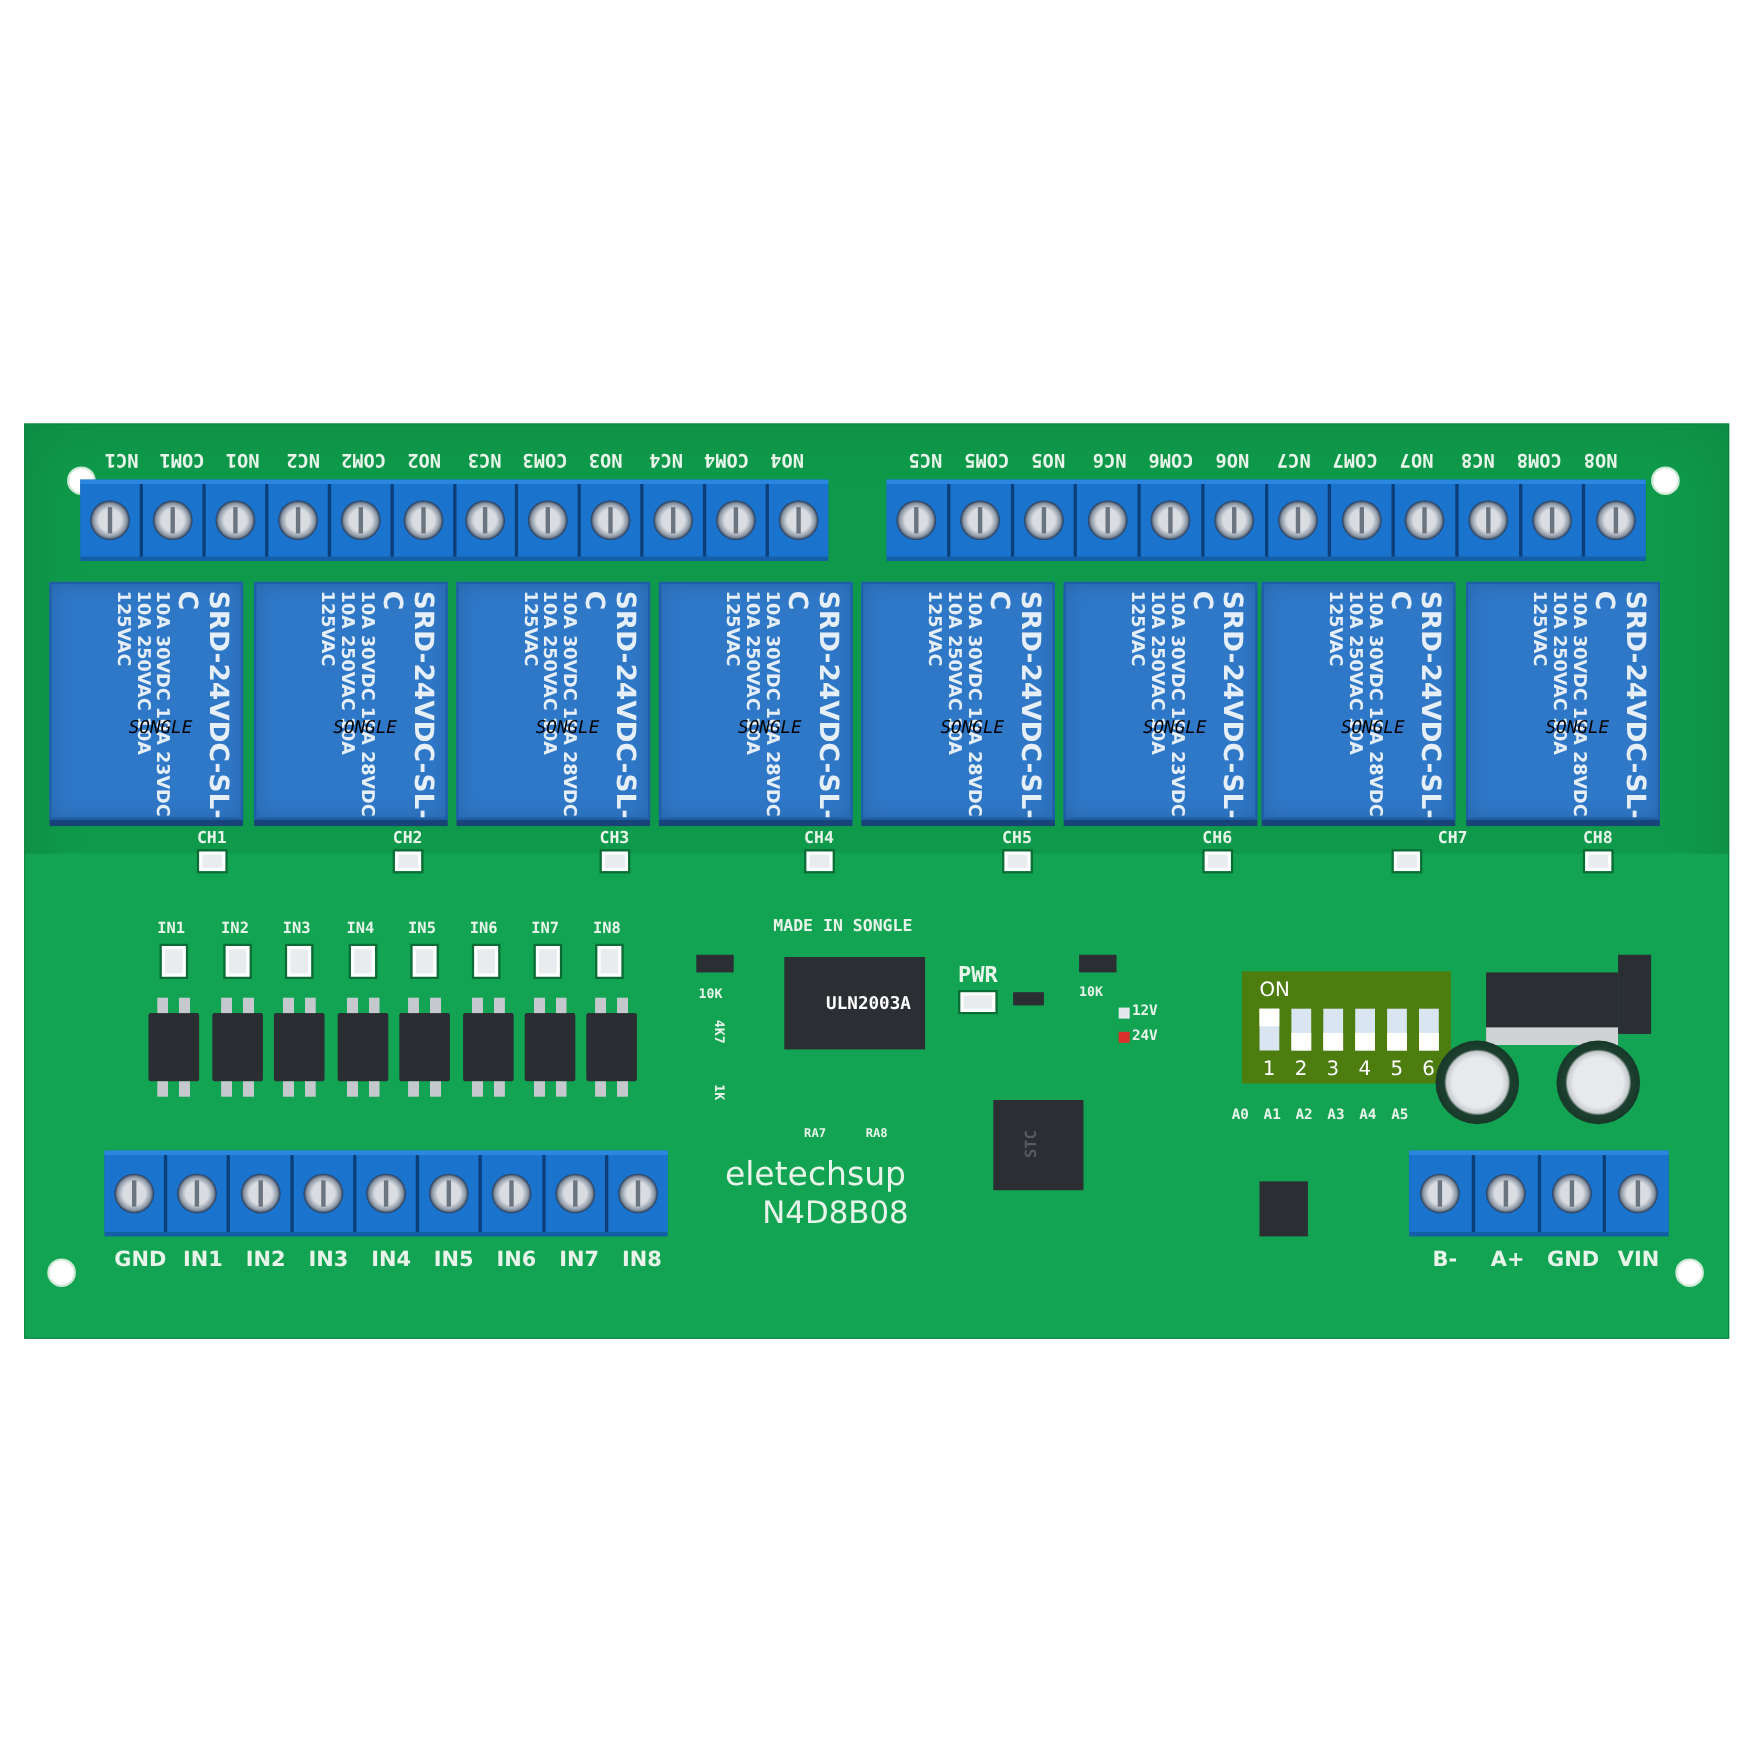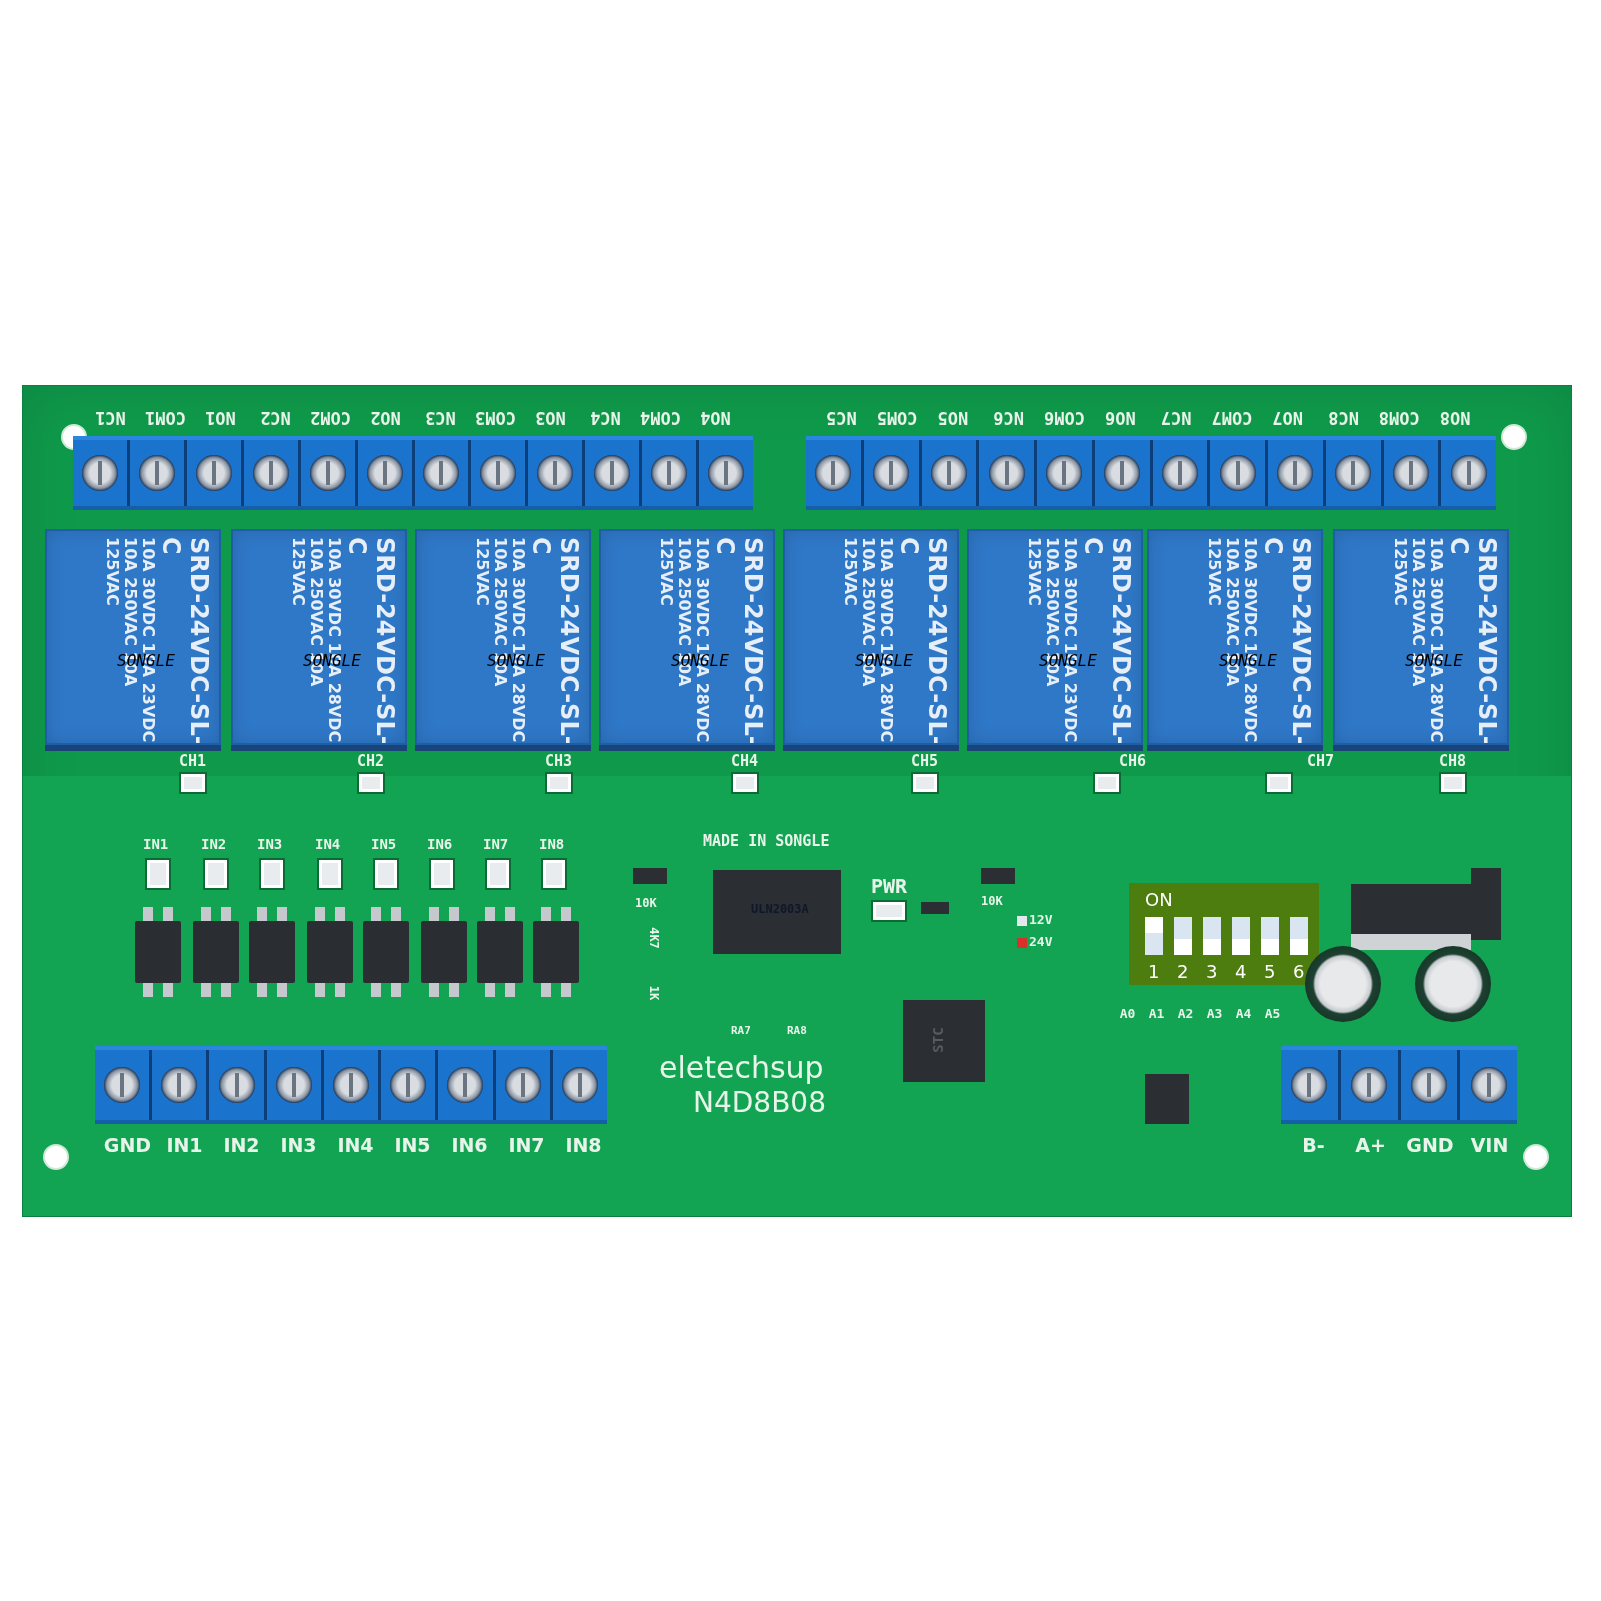--- a/index.html
+++ b/index.html
@@ -220,21 +220,21 @@
   <div class="ch-label" style="left:156px;top:366px;">CH1</div>
   <div class="ch-led" style="left:158px;top:388px;"></div>
   <div class="ch-label" style="left:334px;top:366px;">CH2</div>
   <div class="ch-led" style="left:336px;top:388px;"></div>
   <div class="ch-label" style="left:522px;top:366px;">CH3</div>
   <div class="ch-led" style="left:524px;top:388px;"></div>
   <div class="ch-label" style="left:708px;top:366px;">CH4</div>
   <div class="ch-led" style="left:710px;top:388px;"></div>
   <div class="ch-label" style="left:888px;top:366px;">CH5</div>
   <div class="ch-led" style="left:890px;top:388px;"></div>
-  <div class="ch-label" style="left:1096px;top:366px;">CH6</div>
+  <div class="ch-label" style="left:1070px;top:366px;">CH6</div>
   <div class="ch-led" style="left:1072px;top:388px;"></div>
   <div class="ch-label" style="left:1284px;top:366px;">CH7</div>
   <div class="ch-led" style="left:1244px;top:388px;"></div>
   <div class="ch-label" style="left:1416px;top:366px;">CH8</div>
   <div class="ch-led" style="left:1418px;top:388px;"></div>
 
   <div class="silk" style="left:680px;top:446px;font-size:15px;">MADE IN SONGLE</div>
 
   <div class="silk" style="left:120px;top:450px;font-size:14px;">IN1</div>
   <div class="in-led" style="left:124px;top:474px;"></div>
@@ -261,21 +261,21 @@
   <div class="opto" style="left:398px;top:535px;"></div>
   <div class="opto" style="left:454px;top:535px;"></div>
   <div class="opto" style="left:510px;top:535px;"></div>
 
   <div class="silk" style="left:620px;top:545px;font-size:12px;transform:rotate(90deg);">4K7</div>
   <div class="silk" style="left:624px;top:600px;font-size:12px;transform:rotate(90deg);">1K</div>
   <div class="silk" style="left:612px;top:510px;font-size:12px;">10K</div>
   <div class="ic" style="left:610px;top:482px;width:34px;height:16px;"></div>
 
   <div class="ic" style="left:690px;top:484px;width:128px;height:84px;"></div>
-  <div class="silk" style="left:728px;top:516px;font-size:12px;color:#0f172a;">ULN2003A</div>
+  <div class="silk" style="left:728px;top:516px;font-size:16px;color:#ffffff;">ULN2003A</div>
 
   <div class="silk" style="left:708px;top:638px;font-size:11px;">RA7</div>
   <div class="silk" style="left:764px;top:638px;font-size:11px;">RA8</div>
 
   <div class="silk" style="left:848px;top:488px;font-size:20px;">PWR</div>
   <div class="ch-led" style="left:850px;top:516px;width:26px;"></div>
   <div class="ic" style="left:898px;top:516px;width:28px;height:12px;"></div>
 
   <div class="ic" style="left:958px;top:482px;width:34px;height:16px;"></div>
   <div class="silk" style="left:958px;top:508px;font-size:12px;">10K</div>

